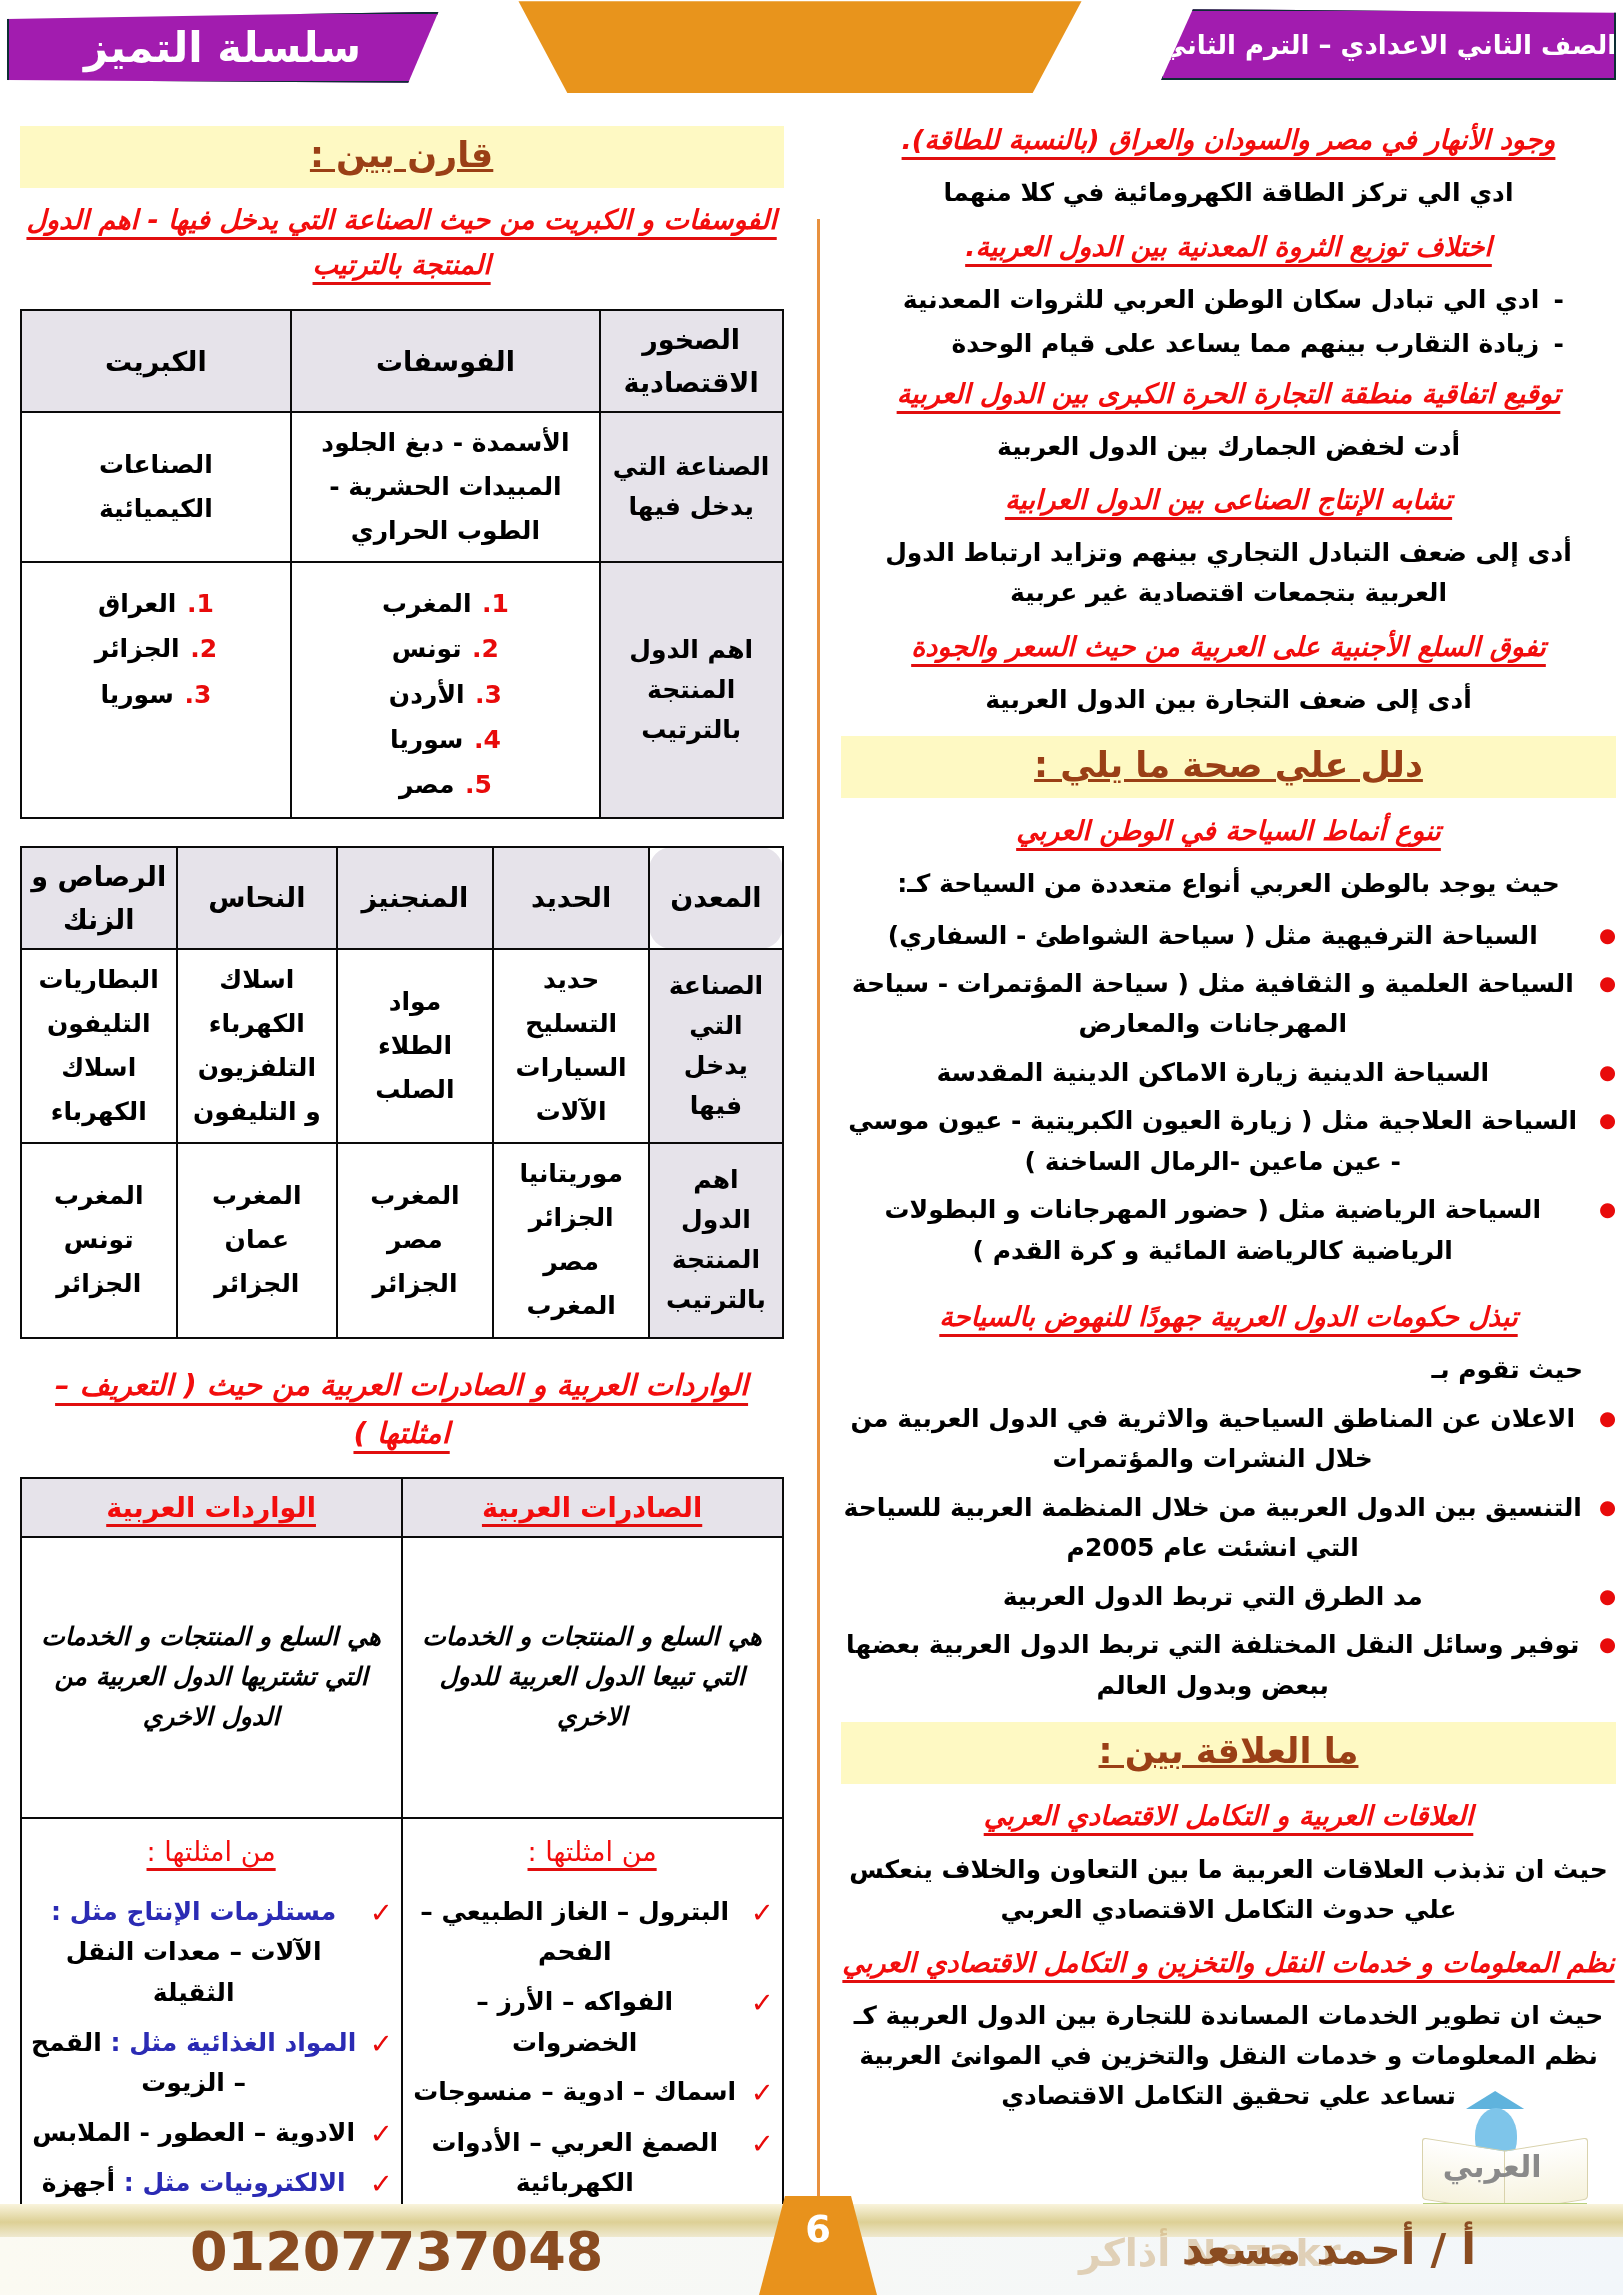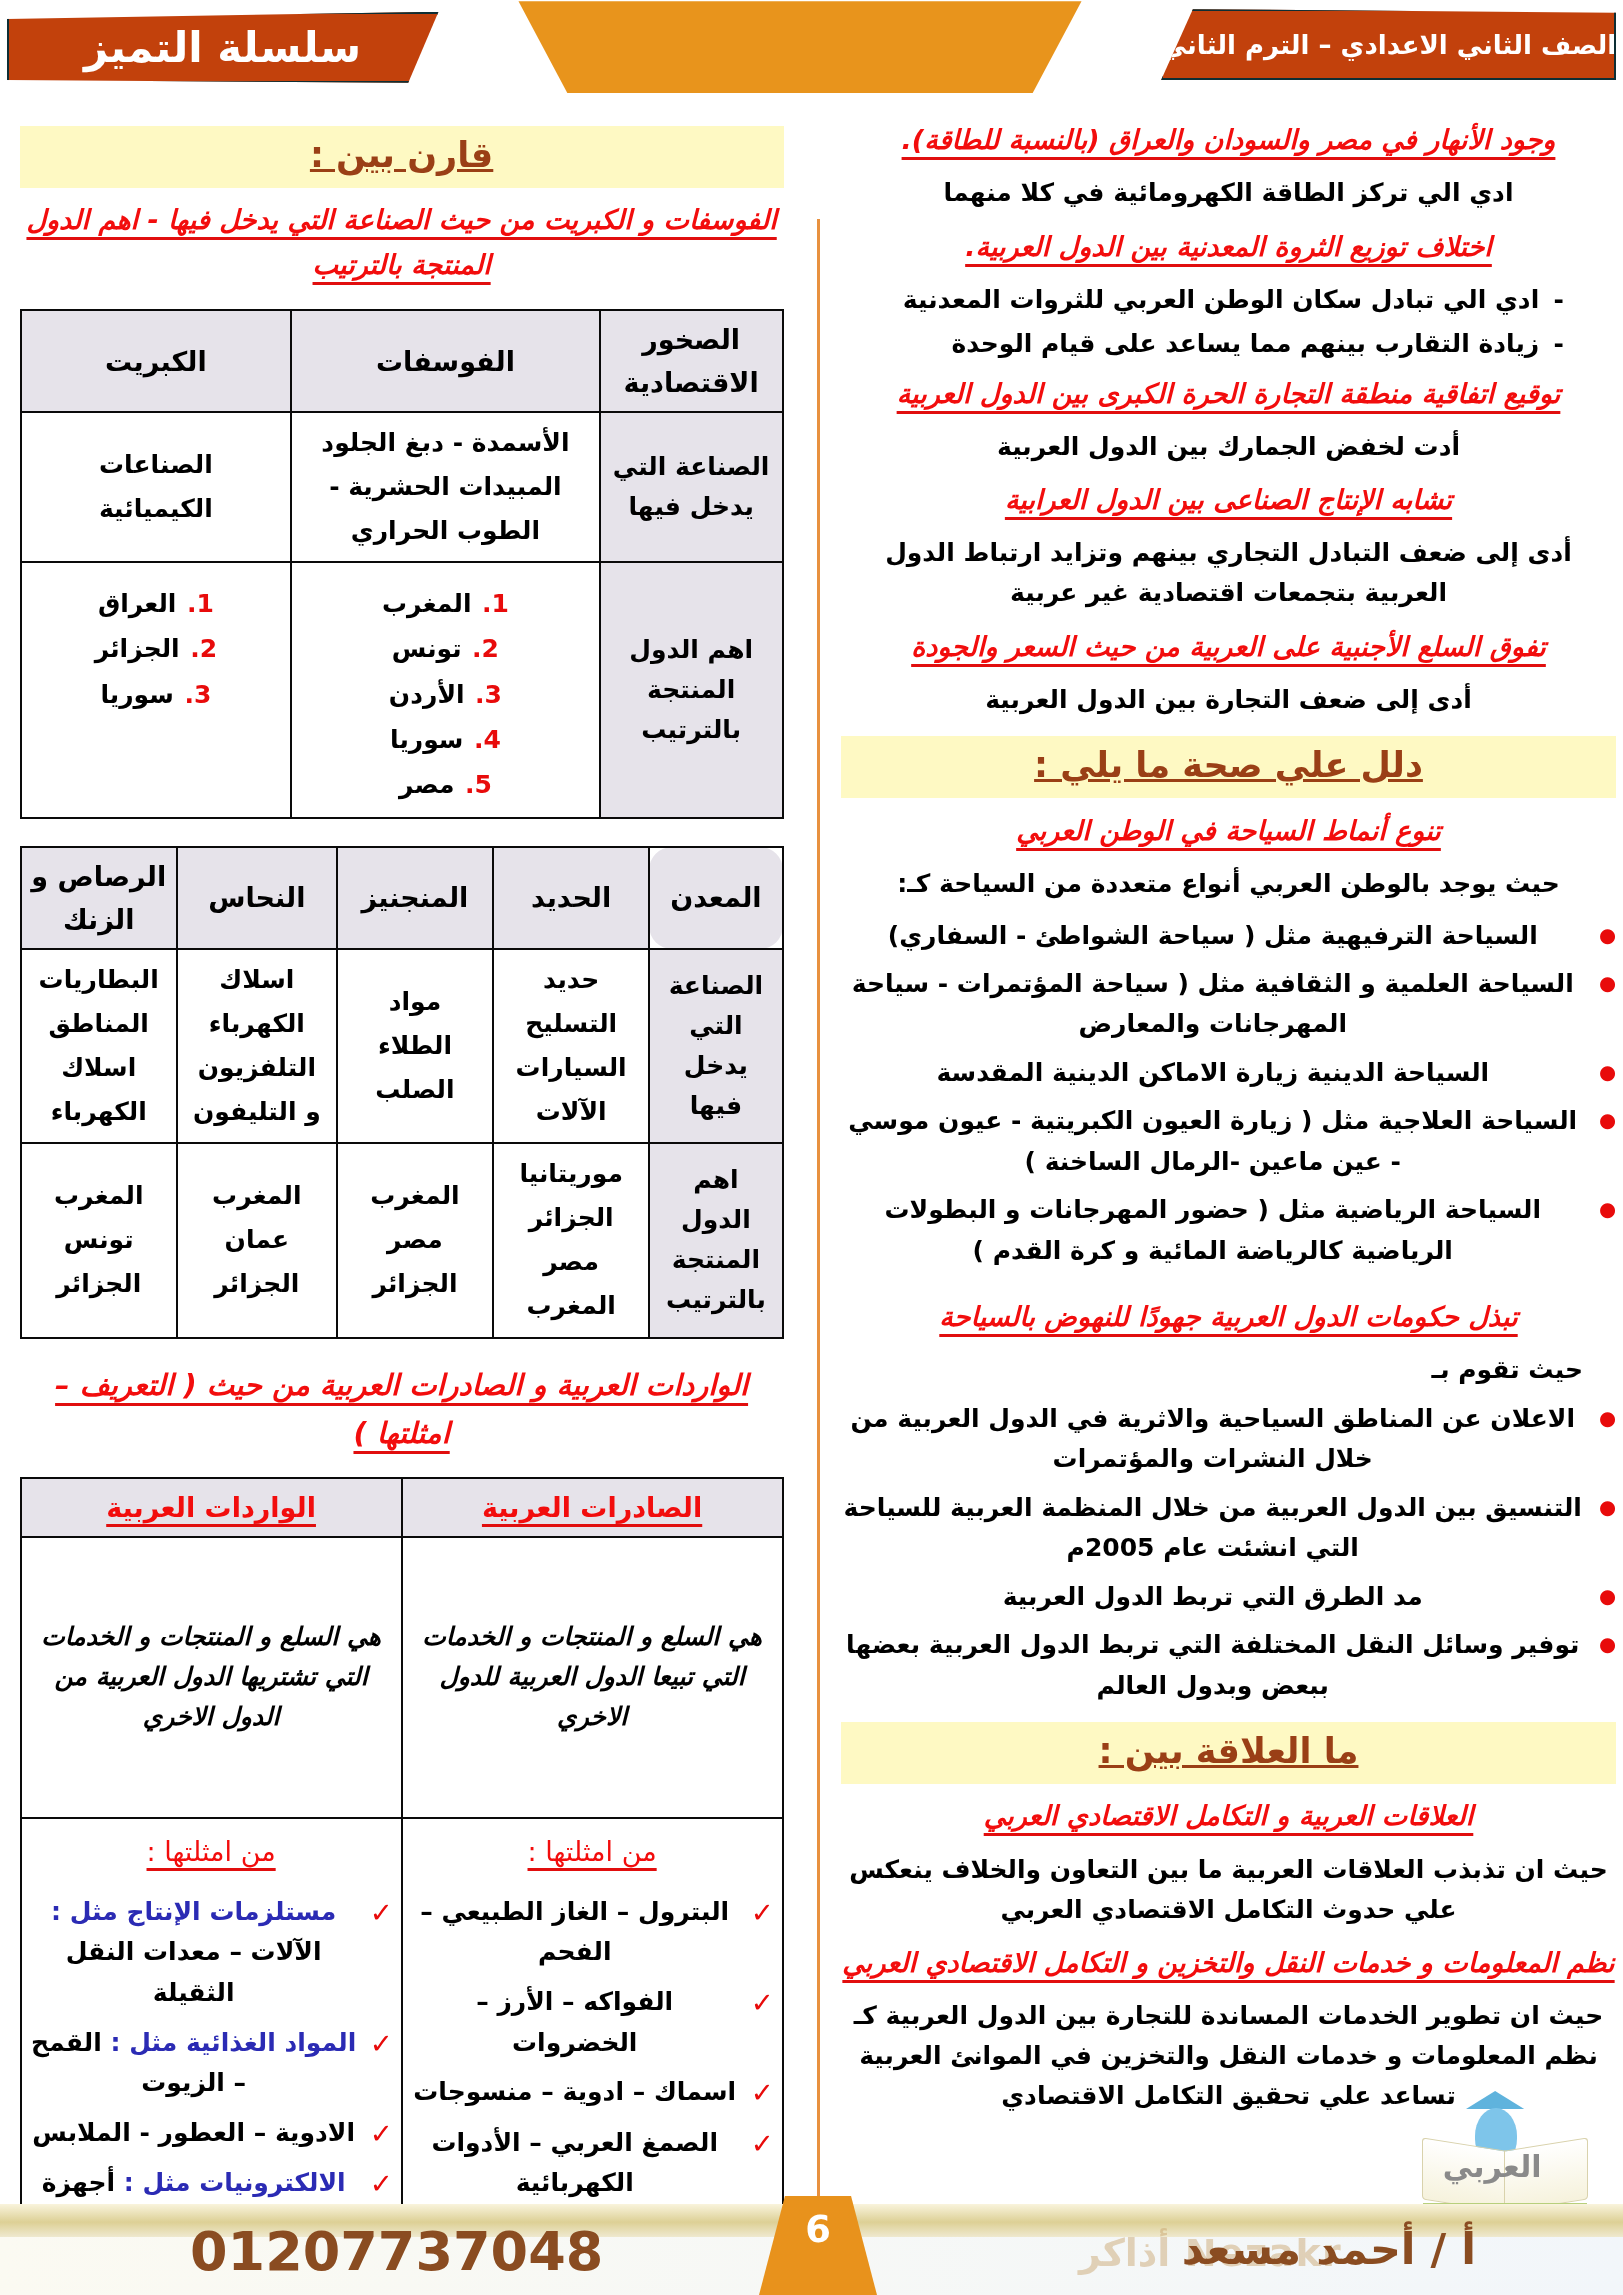--- a/index.html
+++ b/index.html
@@ -3,21 +3,21 @@
 <meta charset="utf-8">
 <style>
   * { margin:0; padding:0; box-sizing:border-box; }
   body {
     width:1623px; height:2295px; position:relative; overflow:hidden;
     background:#ffffff; font-family:"DejaVu Sans", sans-serif; direction:rtl;
     font-weight:700; color:#000;
   }
   
   .banner-left, .banner-right {
-    position:absolute; background:#c2410c; color:#fff; display:flex;
+    position:absolute; background:#a21caf; color:#fff; display:flex;
     align-items:center; justify-content:center; z-index:3;
     border:2px solid #0d2e34;
   }
   .banner-left  { left:6.5px;  top:11.8px; width:432px; height:71px; font-size:42px;
                   clip-path:polygon(0 10%, 100% 0, 93% 100%, 0 96%); }
   .banner-right { left:1161px; top:9.2px; width:455px; height:71px; font-size:26px;
                   clip-path:polygon(7% 0, 100% 5%, 100% 100%, 0 100%); white-space:nowrap; }
   .banner-center {
     position:absolute; left:494px; top:1.3px; width:612px; height:92px; background:#e8941c;
     clip-path:polygon(4% 0, 96% 0, 88% 100%, 12% 100%); z-index:2;
@@ -304,21 +304,21 @@
         <div class="stack">
               <div>اسلاك</div>
               <div>الكهرباء</div>
               <div>التلفزيون</div>
               <div>و التليفون</div>
             </div>
       </td>
       <td>
         <div class="stack">
               <div>البطاريات</div>
-              <div>المناطق</div>
+              <div>التليفون</div>
               <div>اسلاك</div>
               <div>الكهرباء</div>
             </div>
       </td>
     </tr>
     <tr>
       <td class="gray">اهم الدول المنتجة بالترتيب</td>
       <td>
         <div class="stack">
               <div>موريتانيا</div>

